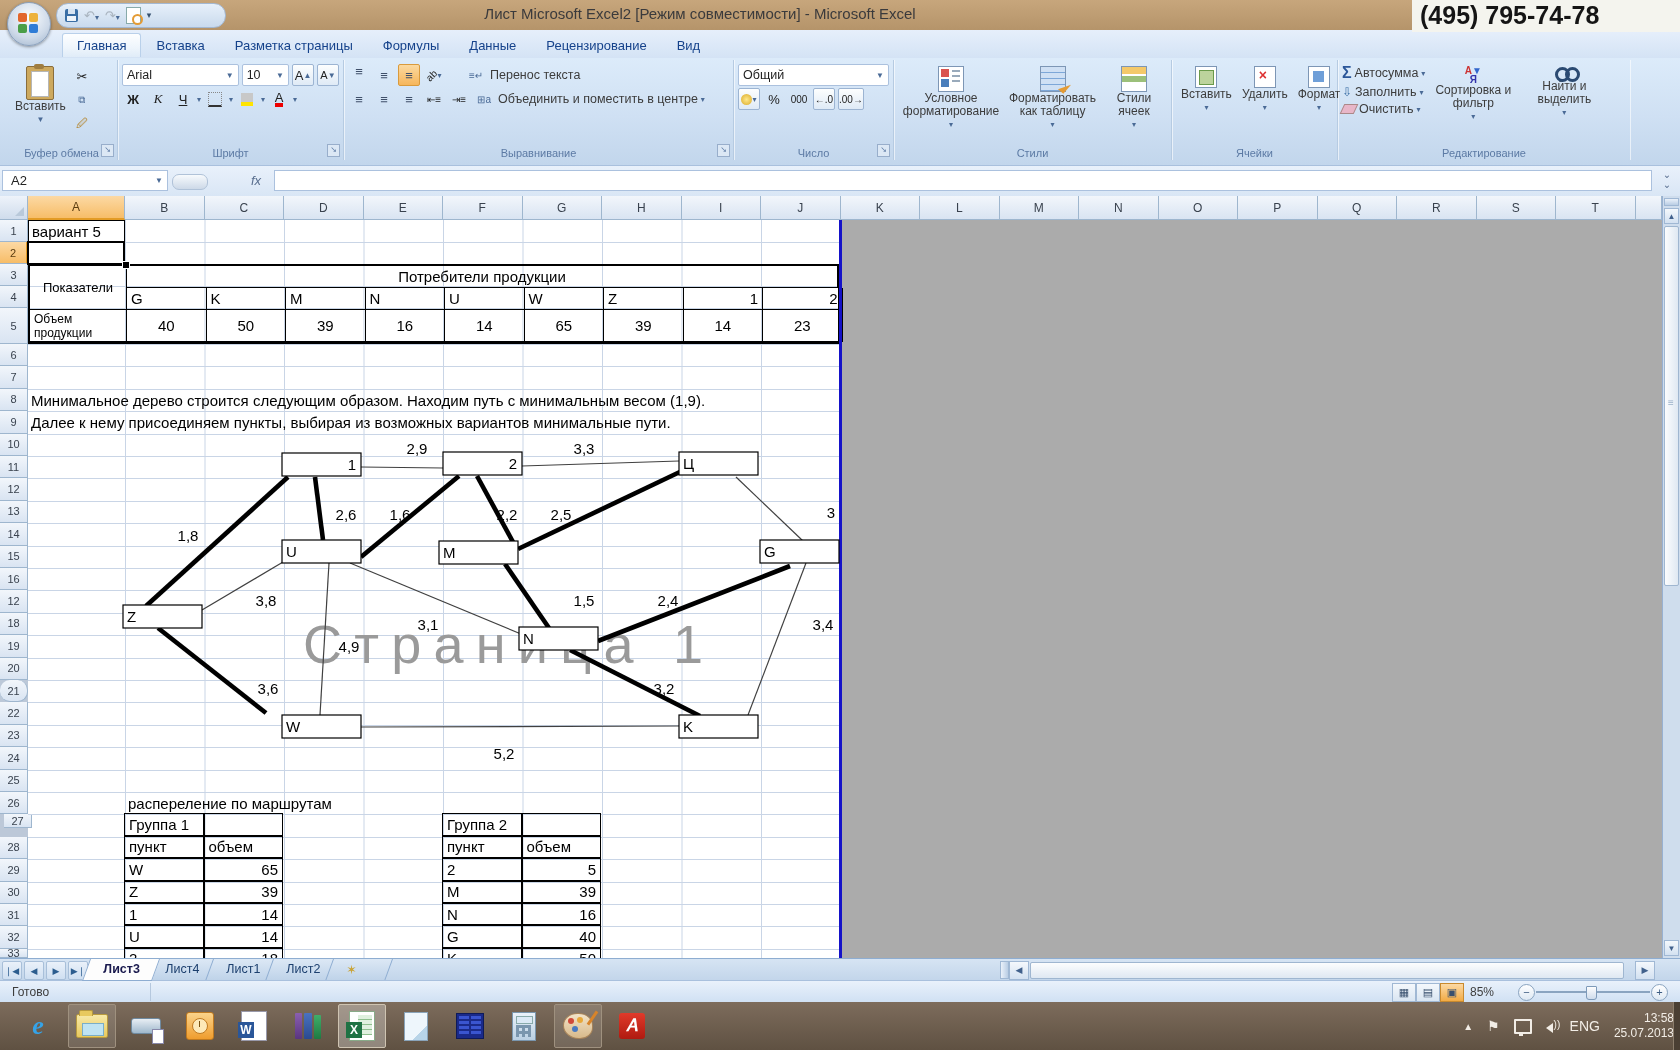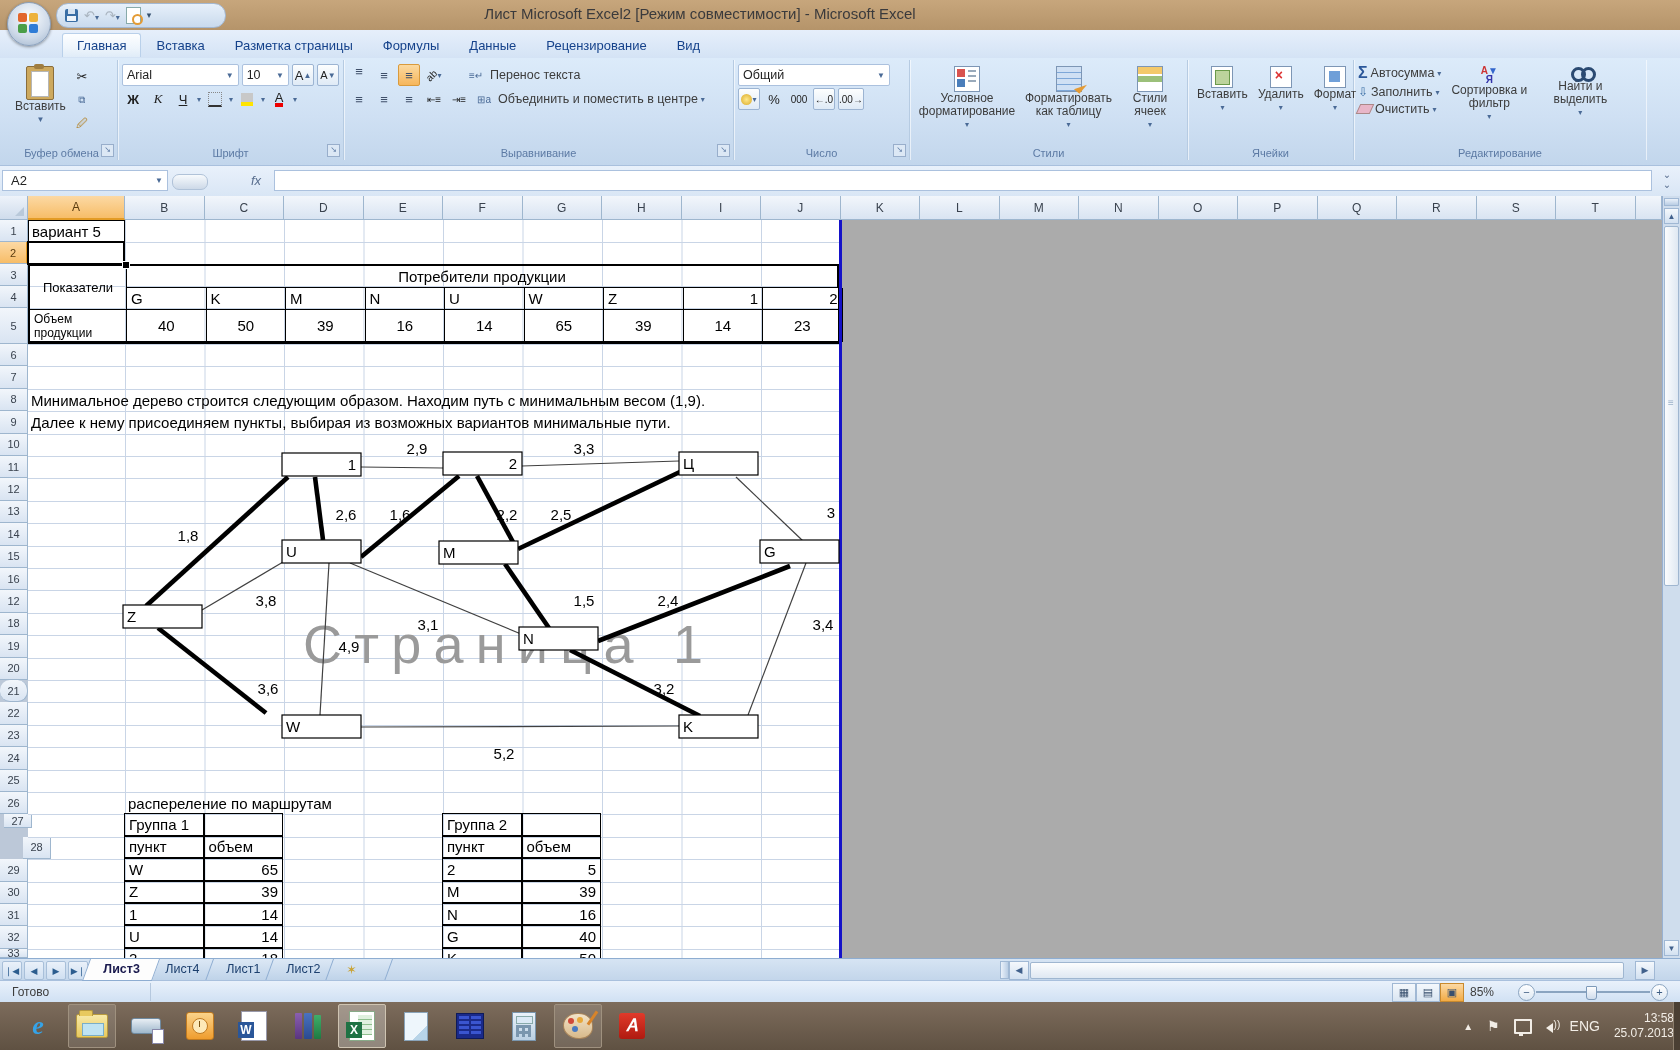--- a/index.html
+++ b/index.html
@@ -222,21 +222,21 @@
         <span class="sbtn" style="font-size:10px">⇤≡</span>
         <span class="sbtn" style="font-size:10px">⇥≡</span>
         <span class="sbtn" style="color:#4a6a96;font-size:10px">⊞a</span>
         <span style="font-size:12.5px;color:#3c3c3c">Объединить и поместить в центре</span>
         <span class="carr">▾</span>
       </div>
       <div class="glabel">Выравнивание</div>
       <div class="launcher">↘</div>
     </div>
 
-    <div class="rgroup" style="width:176px">
+    <div class="rgroup" style="width:160px">
       <div class="rrow">
         <div class="combo" style="width:142px">
           <span>Общий</span>
             <span class="carr" style="margin-left:auto">▼</span>
         </div>
       </div>
       <div class="rrow">
         <span class="sbtn framed">
             <span style="width:11px;height:11px;border-radius:50%;background:radial-gradient(#ffe98a,#d9a827);display:inline-block"></span>
             <span class="carr">▾</span>
@@ -404,21 +404,21 @@
       <div class="rowhdr" style="left: 0px; top: 416.8px; width: 28px; height: 22.4px; position: absolute; font-size: 11px;">18</div>
       <div class="rowhdr" style="left: 0px; top: 439.2px; width: 28px; height: 22.4px; position: absolute; font-size: 11px;">19</div>
       <div class="rowhdr" style="left: 0px; top: 461.6px; width: 28px; height: 22.4px; position: absolute; font-size: 11px; text-align: center;">20</div>
       <div class="rowhdr" style="left: 0px; top: 484px; width: 28px; height: 22.4px; position: absolute; font-size: 11px; border-radius: 10px;">21</div>
       <div class="rowhdr" style="left: 0px; top: 506.4px; width: 28px; height: 22.4px; position: absolute; font-size: 11px;">22</div>
       <div class="rowhdr" style="left: 0px; top: 528.8px; width: 28px; height: 22.4px; position: absolute; font-size: 11px;">23</div>
       <div class="rowhdr" style="left: 0px; top: 551.2px; width: 28px; height: 22.4px; position: absolute; font-size: 11px;">24</div>
       <div class="rowhdr" style="left: 0px; top: 573.6px; width: 28px; height: 22.4px; position: absolute; font-size: 11px;">25</div>
       <div class="rowhdr" style="left: 0px; top: 596px; width: 28px; height: 22.4px; position: absolute; font-size: 11px;">26</div>
       <div class="rowhdr" style="left: 4px; top: 618.4px; width: 28px; height: 14px; position: absolute; font-size: 11px;">27</div>
-      <div class="rowhdr" style="left: 0px; top: 640.8px; width: 28px; height: 22.4px; position: absolute; font-size: 11px; margin-left: 23px;">28</div>
+      <div class="rowhdr" style="left: 0px; top: 640.8px; width: 28px; height: 22.4px; position: absolute; font-size: 11px;">28</div>
       <div class="rowhdr" style="left: 0px; top: 663.2px; width: 28px; height: 22.4px; position: absolute; font-size: 11px;">29</div>
       <div class="rowhdr" style="left: 0px; top: 685.6px; width: 28px; height: 22.4px; position: absolute; font-size: 11px;">30</div>
       <div class="rowhdr" style="left: 0px; top: 708px; width: 28px; height: 22.4px; position: absolute; font-size: 11px;">31</div>
       <div class="rowhdr" style="left: 0px; top: 730.4px; width: 28px; height: 22.4px; position: absolute; font-size: 11px;">32</div>
       <div class="rowhdr" style="left: 0px; top: 752.8px; width: 28px; height: 9.2px; position: absolute; font-size: 11px;">33</div>
       <svg width="1680" height="1050" viewBox="0 0 1680 1050" style="left: 0px; top: -196px; z-index: 1;">
         <line x1="125.5" y1="220" x2="125.5" y2="958" stroke="#c9d5e6" stroke-width="1"></line>
         <line x1="205" y1="220" x2="205" y2="958" stroke="#c9d5e6" stroke-width="1"></line>
         <line x1="284.5" y1="220" x2="284.5" y2="958" stroke="#c9d5e6" stroke-width="1"></line>
         <line x1="364" y1="220" x2="364" y2="958" stroke="#c9d5e6" stroke-width="1"></line>
@@ -703,14 +703,15 @@
       <span style="font-size:14px">ENG</span>
       <div id="clock">
         <div>13:58</div>
         <div>25.07.2013</div>
       </div>
     </div>
     <div id="showdesk"></div>
   </div>
 
   <div id="stamp">
+    <div class="s2">(495) 795-74-78</div>
   </div>
 </div>
 
 </body></html>

